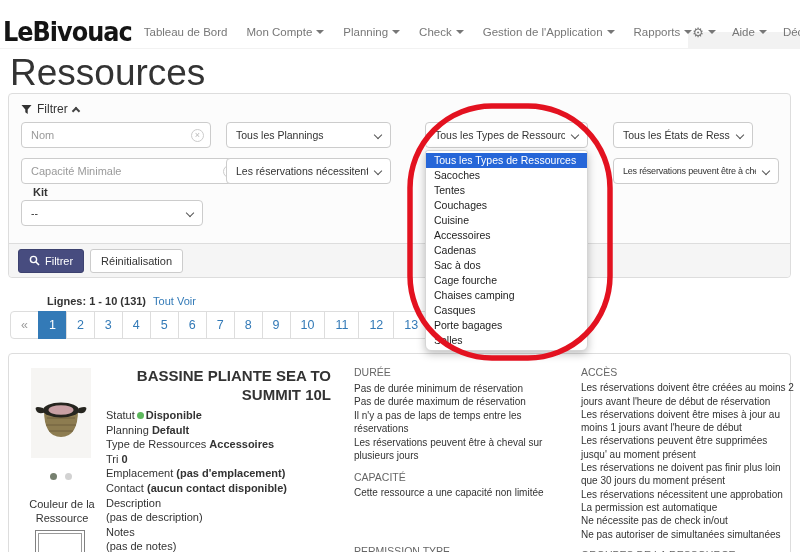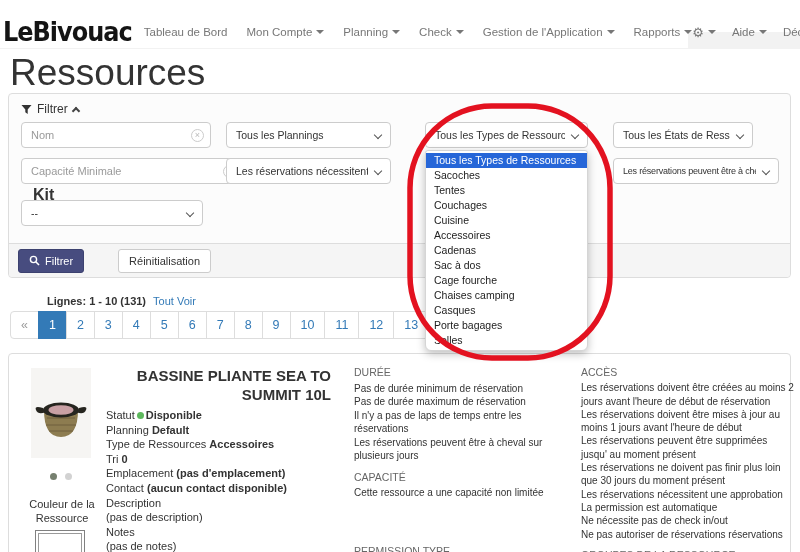--- a/index.html
+++ b/index.html
@@ -42,31 +42,31 @@
     text-align:center; cursor:pointer; }
 
   .sel { position:absolute; height:26px; border:1px solid #ccc; border-radius:4px; background:#fff;
     display:flex; align-items:center; padding:0 22px 0 9px; font-size:10.5px; color:#333;
     cursor:pointer; overflow:hidden;text-align:right; }
   .sel .txt { white-space:nowrap; overflow:hidden; }
   .sel-small { font-size:9px; letter-spacing:-0.2px; }
   .chev { position:absolute; right:9px; top:9px; width:6px; height:6px;
     border-right:1.6px solid #555; border-bottom:1.6px solid #555; transform:rotate(45deg); }
 
-  .kit-label { position:absolute; left:12px; top:92px; font-size:16px; font-weight:700; color:#333;padding-left:12px; }
+  .kit-label { position:absolute; left:12px; top:92px; font-size:11px; font-weight:700; color:#333;padding-left:12px; }
 
   .panel-footer { position:absolute; left:0; bottom:0; width:100%; height:34px;
     background:#f5f5f5; border-top:1px solid #ddd; border-radius:0 0 4px 4px;
     display:flex; align-items:center; padding-left:9px; gap:6px; }
   .btn-filter { display:flex; align-items:center; gap:5px; height:24px; padding:0 10px;
     background:#474c7f; border:1px solid #3c416f; border-radius:3px; color:#fff;
     font-size:11px; cursor:pointer; font-family:"Liberation Sans",sans-serif; }
   .btn-reset { height:24px; padding:0 10px; background:#fff; border:1px solid #ccc;
     border-radius:3px; color:#333; font-size:11px; cursor:pointer;
-    font-family:"Liberation Sans",sans-serif;margin-left:28px; }
+    font-family:"Liberation Sans",sans-serif; }
 
   
   .dropdown { position:absolute; left:416px; top:56px; width:163px; background:#fff;
     border:1px solid #d5d5d5; border-radius:3px 3px 6px 6px;
     box-shadow:0 3px 9px rgba(0,0,0,0.25); z-index:50; padding:2px 0; }
   .dd-item { font-size:10.5px; color:#222; line-height:15px; padding:0 8px;
     white-space:nowrap; overflow:hidden; cursor:pointer; }
   .dd-item.active { background:#2666d8; color:#fff; }
 
   
@@ -309,20 +309,20 @@
 
   <div class="col-right">
     <div class="sec-h">ACCÈS</div>
     <div>Les réservations doivent être créées au moins 2 jours avant l'heure de début de réservation</div>
     <div>Les réservations doivent être mises à jour au moins 1 jours avant l'heure de début</div>
     <div>Les réservations peuvent être supprimées jusqu' au moment présent</div>
     <div>Les réservations ne doivent pas finir plus loin que 30 jours du moment présent</div>
     <div>Les réservations nécessitent une approbation</div>
     <div>La permission est automatique</div>
     <div>Ne nécessite pas de check in/out</div>
-    <div>Ne pas autoriser de réservations réservations</div>
+    <div>Ne pas autoriser de simultanées simultanées</div>
     <div class="sec-h sec-gap">GROUPES DE LA RESSOURCE</div>
   </div>
 </div>
 
 <svg class="annotation" width="800" height="552">
   <rect x="410" y="106" width="200" height="252" rx="82" ry="82" fill="none" stroke="#e31220" stroke-width="5.5"></rect>
 </svg>
 
 </body></html>

